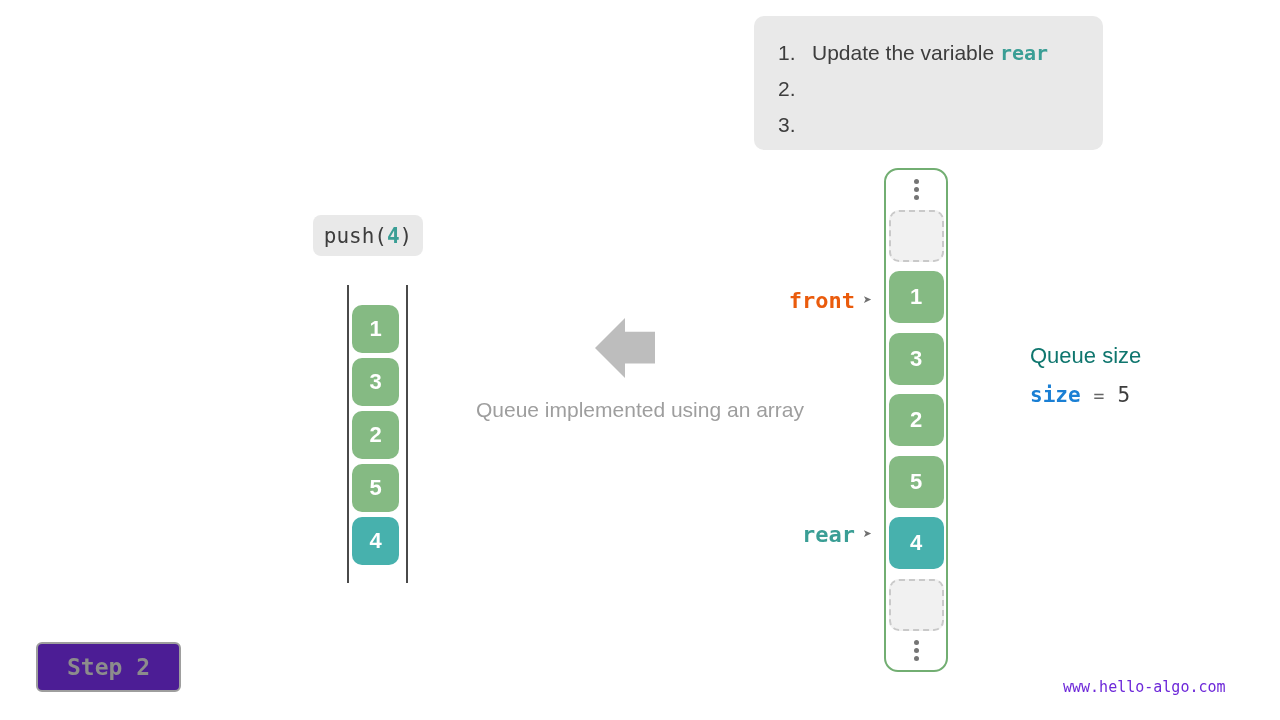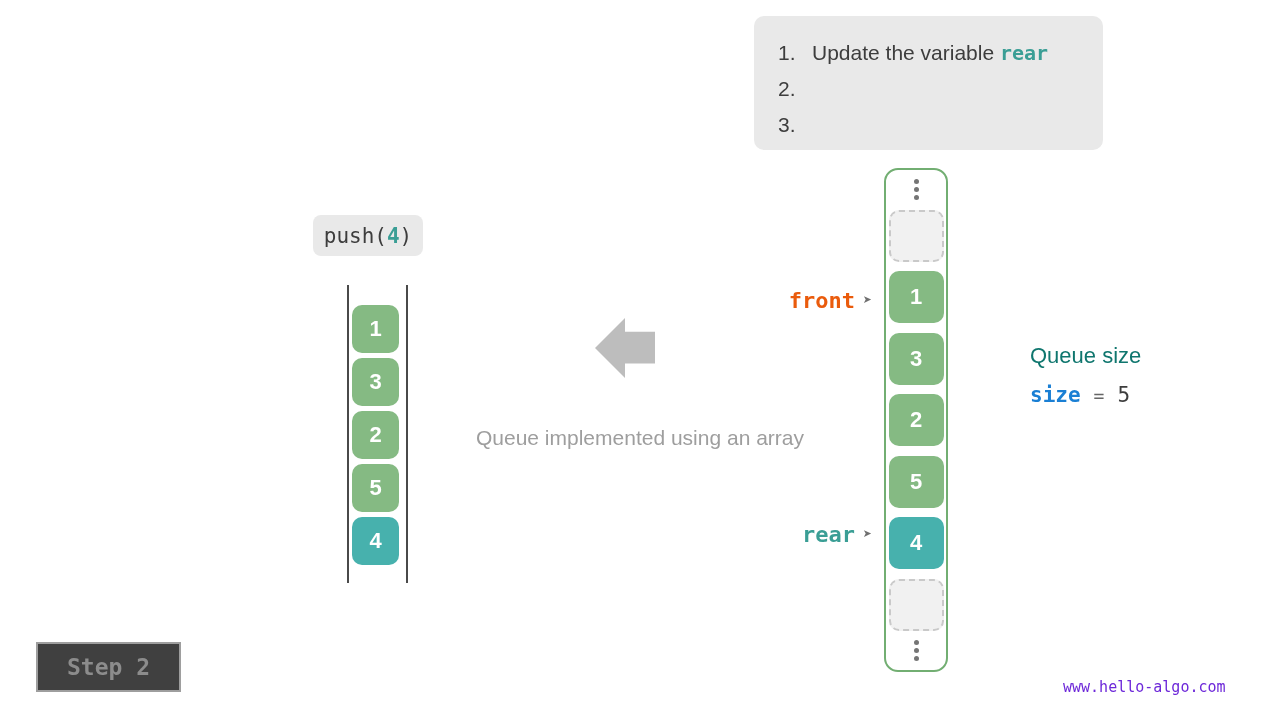--- a/index.html
+++ b/index.html
@@ -42,21 +42,21 @@
   }
   .cell-green { background:#85ba83; }
   .cell-teal  { background:#47b1ad; }
 
   
   .block-arrow {
     position:absolute; left:595px; top:318px; width:60px; height:60px; background:#bdbdbd;
     clip-path:polygon(0 50%, 50% 0, 50% 23%, 100% 23%, 100% 76%, 50% 76%, 50% 100%);
   }
   .caption {
-    position:absolute; left:440px; top:426px; width:400px; text-align:center;
+    position:absolute; left:440px; top:398px; width:400px; text-align:center;
     font-size:21px; color:#9e9e9e;
   }
 
   
   .array-container {
     position:absolute; left:884px; top:168px; width:64px; height:504px;
     border:2px solid #72ae72; border-radius:14px; background:#fff; box-sizing:border-box;
     display:flex; flex-direction:column; align-items:center; justify-content:space-between;
     padding:9px 0;
   }
@@ -86,21 +86,21 @@
   .qs-title { font-size:22px; color:#0f766e; }
   .qs-expr { margin-top:14px; display:flex; align-items:center; gap:13px;
              font-family:"DejaVu Sans Mono", monospace; font-size:21px; }
   .qs-var { color:#1a7fd4; font-weight:bold; }
   .qs-eq  { color:#666666; font-size:18px; }
   .qs-val { color:#3d3d3d; }
 
   
   .step-badge {
     position:absolute; left:36px; top:642px; width:145px; height:50px;
-    border:2px solid #9e9e9e; border-radius:0; background:#404040; box-sizing:border-box;
+    border:2px solid #9e9e9e; border-radius:6px; background:#4c1d95; box-sizing:border-box;
     display:flex; align-items:center; justify-content:center;
     font-family:"DejaVu Sans Mono", monospace; font-weight:bold; font-size:23px; color:#8c8c8c;
   }
 
   
   .watermark {
     position:absolute; left:1063px; top:678px;
     font-family:"DejaVu Sans Mono", monospace; font-size:15px; color:#6d28d9;
   }
 </style>

